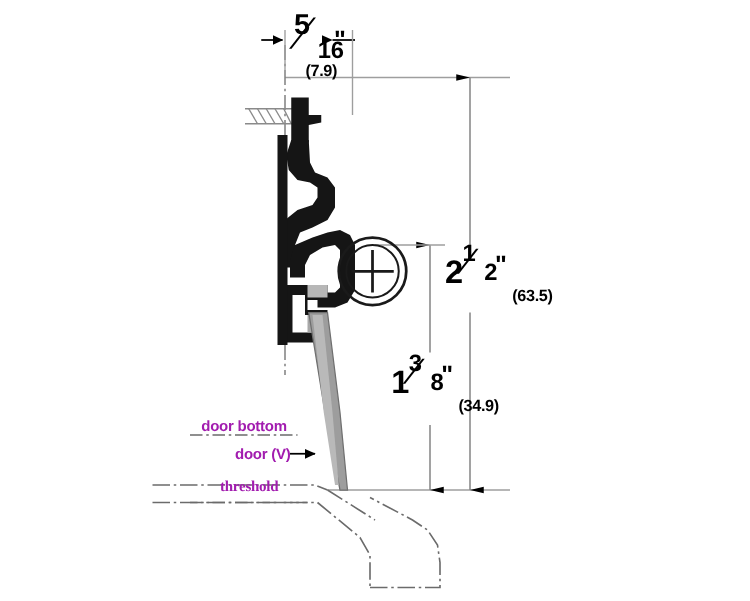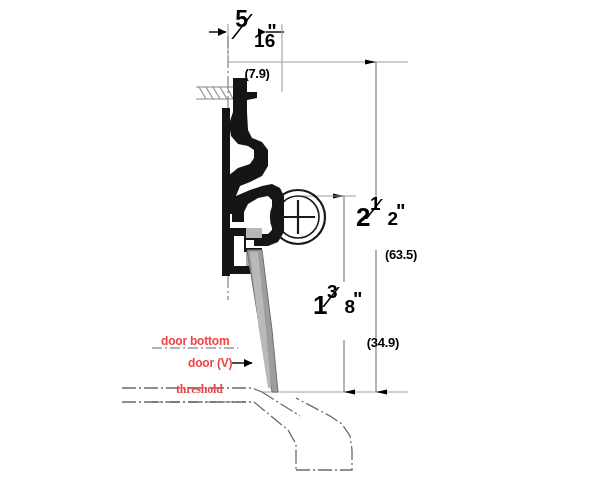--- a/index.html
+++ b/index.html
@@ -78,21 +78,21 @@
   .dim .inchmark {
     font-size: 20px;
     font-weight: bold;
     vertical-align: 8px;
     letter-spacing: 0;
   }
   .dim .metric {
     display: block;
     font-size: 13px;
     font-weight: bold;
-    margin-top: 18px;
+    margin-top: 0;
     letter-spacing: -0.3px;
   }
   
   .dim.nowhole .frac {
     width: 30px;
     height: 32px;
   }
   .dim.nowhole .frac .num {
     font-size: 23px;
     top: -6px;
@@ -108,21 +108,21 @@
     font-size: 19px;
     right: -8px;
     bottom: -4px;
   }
   
   .callout {
     position: absolute;
     font-family: "Liberation Sans", sans-serif;
     font-size: 12px;
     font-weight: bold;
-    color: #ef4444;
+    color: #a21caf;
     white-space: nowrap;
     letter-spacing: -0.2px;
   }
   .callout .vee {
     font-weight: bold;
   }
 </style>
 </head>
 <body>
 
@@ -317,21 +317,21 @@
     </span><span class="inchmark">"</span>
     <span class="metric">(7.9)</span>
   </div>
 
   <div class="dim" style="left:356px; top:198px; width:86px; text-align:left;">
     <span class="whole">2</span><span class="frac">
       <span class="num">1</span>
       <span class="bar"></span>
       <span class="den">2</span>
     </span><span class="inchmark">"</span>
-    <span class="metric" style="text-align:center; margin-left:4px;">(63.5)</span>
+    <span class="metric" style="text-align:right; margin-left:4px;">(63.5)</span>
   </div>
 
   <div class="dim" style="left:313px; top:286px; width:86px; text-align:left;">
     <span class="whole">1</span><span class="frac">
       <span class="num">3</span>
       <span class="bar"></span>
       <span class="den">8</span>
     </span><span class="inchmark">"</span>
     <span class="metric" style="text-align:right; margin-left:2px;">(34.9)</span>
   </div>

